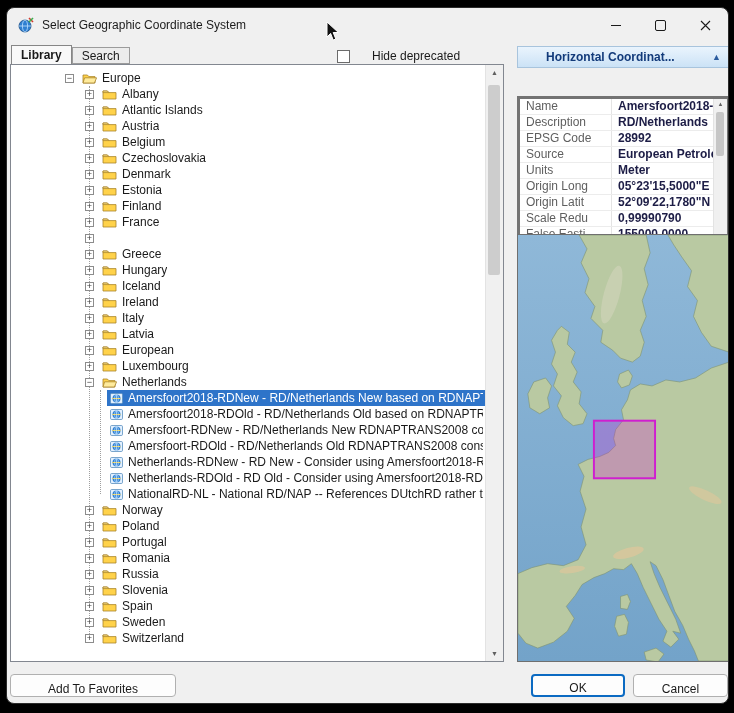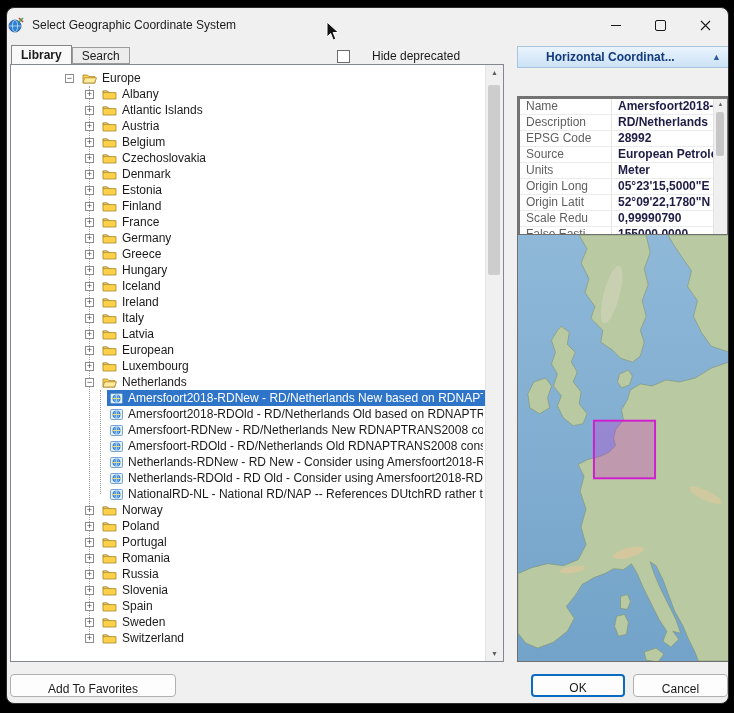--- a/index.html
+++ b/index.html
@@ -7,21 +7,21 @@
     width:734px;height:713px;position:relative;background:#000;
     font-family:"Liberation Sans","DejaVu Sans",sans-serif;font-size:12px;color:#1a1a1a;
     overflow:hidden;
   }
   .dialog{
     position:absolute;left:6px;top:7px;width:723px;height:697px;
     background:#f0f0f0;border:1px solid #2b2b2b;border-radius:8px;overflow:hidden;
     box-sizing:border-box;
   }
   
-  .titlebar{position:absolute;left:0;top:0;right:0;height:34px;display:flex;align-items:center;}
+  .titlebar{position:absolute;left:0;top:0;right:0;height:34px;display:flex;align-items:center;padding-left:10px;}
   .app-icon{width:17px;height:17px;margin-right:8px;flex:none;}
   .title-text{font-size:12px;color:#1b1b1b;white-space:nowrap;}
   .win-controls{margin-left:auto;display:flex;height:34px;}
   .win-btn{width:45px;height:34px;display:flex;align-items:center;justify-content:center;}
   .glyph-min{width:10px;height:1px;background:#1a1a1a;}
   .glyph-max{width:9px;height:9px;border:1px solid #1a1a1a;border-radius:2px;}
   
   .tabstrip{position:absolute;left:4px;top:37px;height:19px;display:flex;align-items:flex-end;}
   .tab{padding:0 9px;box-sizing:border-box;white-space:nowrap;}
   .tab.active{background:#f9f9f9;border:1px solid #868686;border-bottom:none;height:19px;line-height:18px;font-weight:bold;}
@@ -239,29 +239,20 @@
               <svg width="15" height="12" viewBox="0 0 15 12">
                 <path d="M1,3 h4.4 l1.4,1.6 H14 V11 H1 Z" fill="#FFD24A" stroke="#A8842C" stroke-width="0.8"></path>
                 <path d="M1,3 h4.4 l1.4,1.6 H1 Z" fill="#FFE58A" stroke="#A8842C" stroke-width="0.8"></path>
               </svg>
             </span>
             <span class="tlabel">France</span>
           </span>
         </div>
         <div class="trow" style="padding-left: 74px;">
           <span class="exp">+</span>
-          <span class="tcontent">
-            <span class="ticon">
-              <svg width="15" height="12" viewBox="0 0 15 12">
-                <path d="M1,3 h4.4 l1.4,1.6 H14 V11 H1 Z" fill="#FFD24A" stroke="#A8842C" stroke-width="0.8"></path>
-                <path d="M1,3 h4.4 l1.4,1.6 H1 Z" fill="#FFE58A" stroke="#A8842C" stroke-width="0.8"></path>
-              </svg>
-            </span>
-            <span class="tlabel">Germany</span>
-          </span>
         </div>
         <div class="trow" style="padding-left: 74px;">
           <span class="exp">+</span>
           <span class="tcontent">
             <span class="ticon">
               <svg width="15" height="12" viewBox="0 0 15 12">
                 <path d="M1,3 h4.4 l1.4,1.6 H14 V11 H1 Z" fill="#FFD24A" stroke="#A8842C" stroke-width="0.8"></path>
                 <path d="M1,3 h4.4 l1.4,1.6 H1 Z" fill="#FFE58A" stroke="#A8842C" stroke-width="0.8"></path>
               </svg>
             </span>

